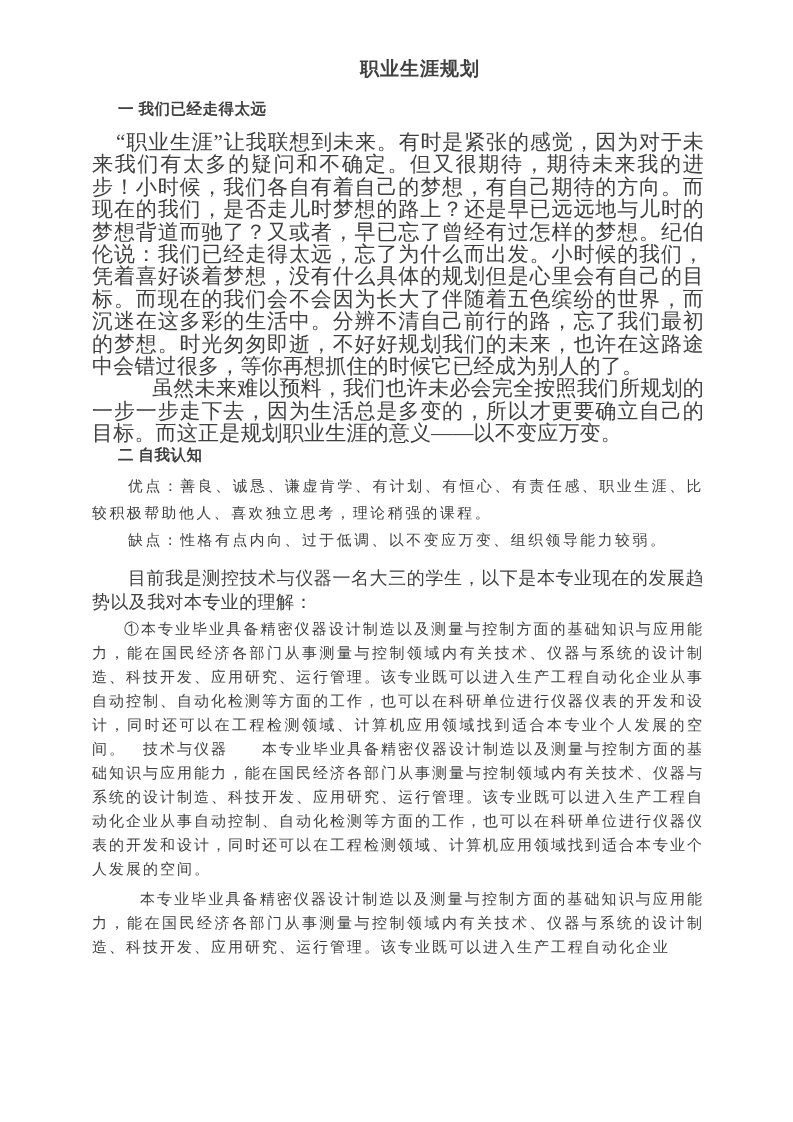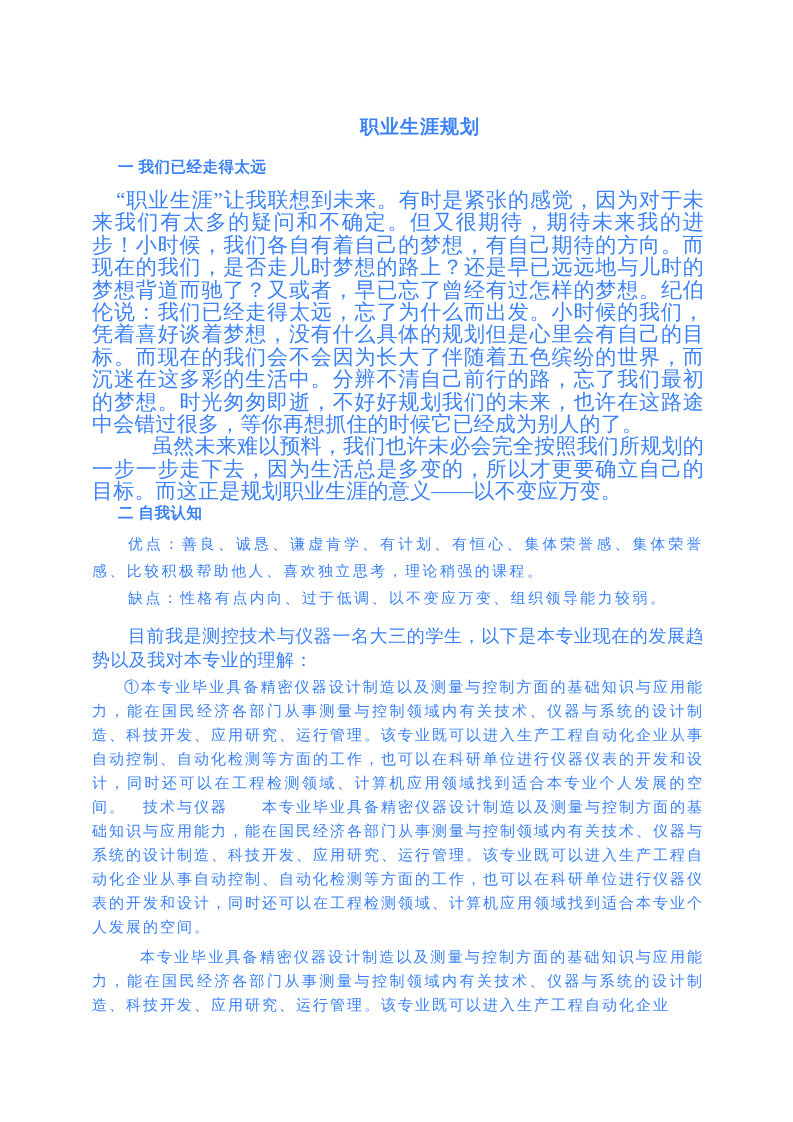--- a/index.html
+++ b/index.html
@@ -6,22 +6,22 @@
   html, body {
     background: #ffffff;
     font-family: "Liberation Serif", "DejaVu Serif", serif;
   }
   .page {
     position: relative;
     width: 793px;
     height: 1122px;
     margin: 0 auto;
     background: #ffffff;
-    color: #3b82f6;
-    padding: 114px 89px 0 92px;
+    color: #404040;
+    padding: 56px 89px 0 92px;
     overflow: hidden;
   }
   .doc-title {
     font-size: 19px;
     font-weight: bold;
     text-align: center;
     text-indent: 44px;
     line-height: 26px;
     letter-spacing: 1px;
   }
@@ -88,21 +88,21 @@
 
   <div class="sec-heading h1-gap">一 我们已经走得太远</div>
 
   <p class="body-normal para1-gap ind-24">“职业生涯”让我联想到未来。有时是紧张的感觉，因为对于未来我们有太多的疑问和不确定。但又很期待，期待未来我的进步！小时候，我们各自有着自己的梦想，有自己期待的方向。而现在的我们，是否走儿时梦想的路上？还是早已远远地与儿时的梦想背道而驰了？又或者，早已忘了曾经有过怎样的梦想。纪伯伦说：我们已经走得太远，忘了为什么而出发。小时候的我们，凭着喜好谈着梦想，没有什么具体的规划但是心里会有自己的目标。而现在的我们会不会因为长大了伴随着五色缤纷的世界，而沉迷在这多彩的生活中。分辨不清自己前行的路，忘了我们最初的梦想。时光匆匆即逝，不好好规划我们的未来，也许在这路途中会错过很多，等你再想抓住的时候它已经成为别人的了。</p>
 
   <p class="body-normal ind-60">虽然未来难以预料，我们也许未必会完全按照我们所规划的一步一步走下去，因为生活总是多变的，所以才更要确立自己的目标。而这正是规划职业生涯的意义——以不变应万变。</p>
 
   <div class="sec-heading h2-gap">二 自我认知</div>
 
 
-  <p class="body-spaced2 strengths-gap ind-36">优点：善良、诚恳、谦虚肯学、有计划、有恒心、集体荣誉感、集体荣誉感、比较积极帮助他人、喜欢独立思考，理论稍强的课程。</p>
+  <p class="body-spaced2 strengths-gap ind-36">优点：善良、诚恳、谦虚肯学、有计划、有恒心、有责任感、职业生涯、比较积极帮助他人、喜欢独立思考，理论稍强的课程。</p>
 
   <p class="body-spaced2 weaknesses-gap ind-36">缺点：性格有点内向、过于低调、以不变应万变、组织领导能力较弱。</p>
 
 
   <p class="body-intro3 ind-36">目前我是测控技术与仪器一名大三的学生，以下是本专业现在的发展趋势以及我对本专业的理解：</p>
 
   <p class="body-spaced3 item1-gap ind-32">①本专业毕业具备精密仪器设计制造以及测量与控制方面的基础知识与应用能力，能在国民经济各部门从事测量与控制领域内有关技术、仪器与系统的设计制造、科技开发、应用研究、运行管理。该专业既可以进入生产工程自动化企业从事自动控制、自动化检测等方面的工作，也可以在科研单位进行仪器仪表的开发和设计，同时还可以在工程检测领域、计算机应用领域找到适合本专业个人发展的空间。　技术与仪器　　本专业毕业具备精密仪器设计制造以及测量与控制方面的基础知识与应用能力，能在国民经济各部门从事测量与控制领域内有关技术、仪器与系统的设计制造、科技开发、应用研究、运行管理。该专业既可以进入生产工程自动化企业从事自动控制、自动化检测等方面的工作，也可以在科研单位进行仪器仪表的开发和设计，同时还可以在工程检测领域、计算机应用领域找到适合本专业个人发展的空间。</p>
 
   <p class="body-spaced3 closing-gap ind-48">本专业毕业具备精密仪器设计制造以及测量与控制方面的基础知识与应用能力，能在国民经济各部门从事测量与控制领域内有关技术、仪器与系统的设计制造、科技开发、应用研究、运行管理。该专业既可以进入生产工程自动化企业</p>
 

